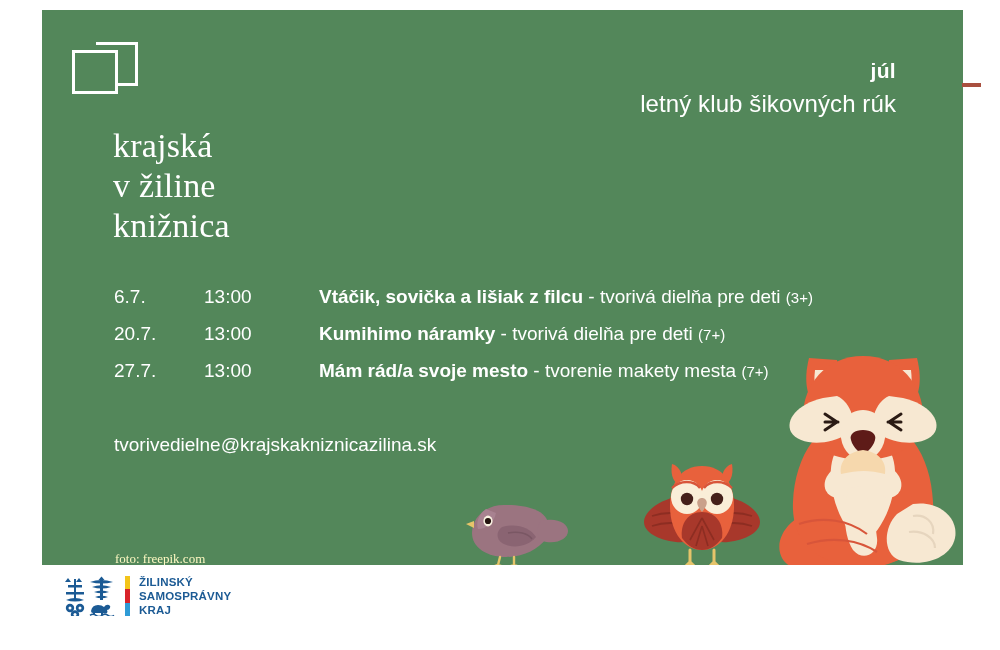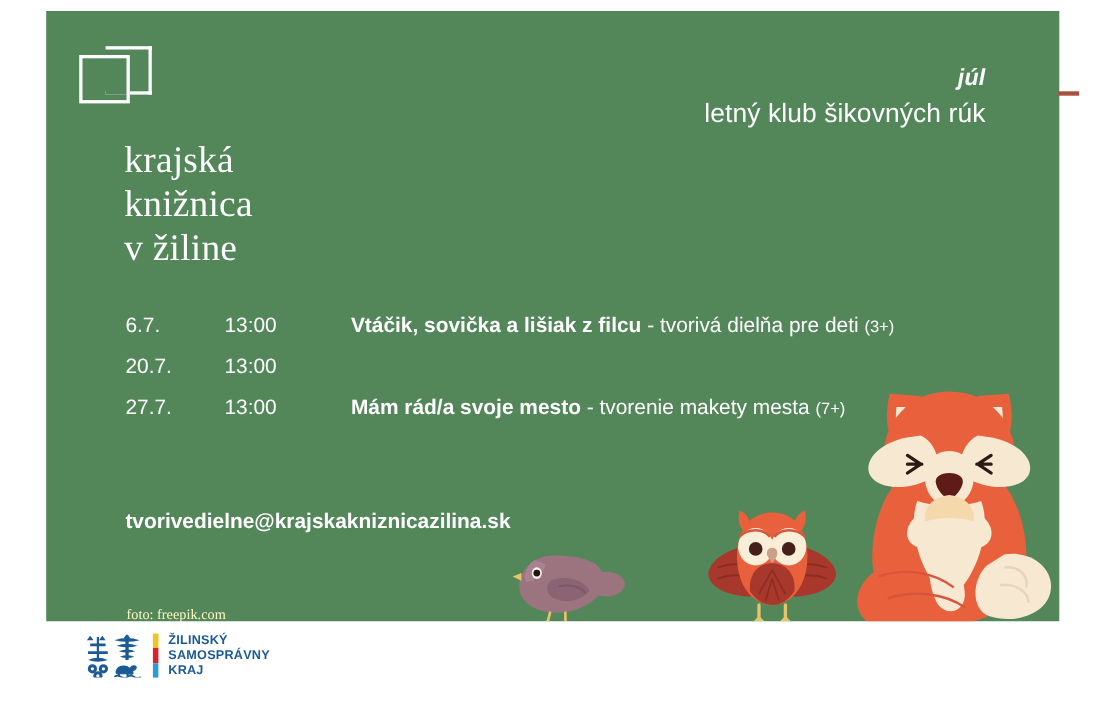--- a/index.html
+++ b/index.html
@@ -67,21 +67,20 @@
     position: absolute;
     right: 67px; top: 48px;
     text-align: right;
     color: #ffffff;
   }
   .month {
     font-size: 21px;
     font-weight: bold;
     line-height: 26px;
     letter-spacing: 0.3px;
-    font-style: italic;
   }
   .series {
     font-size: 24px;
     line-height: 28px;
     margin-top: 6px;
     letter-spacing: 0.1px;
   }
 
   
   .events {
@@ -105,21 +104,21 @@
   .ev-age { font-size: 15px; }
 
   
   .signup {
     position: absolute;
     left: 72px; top: 421px;
     color: #ffffff;
     font-size: 19px;
     line-height: 28px;
   }
-  .signup .mail { font-weight: bold; margin-top: 30px; }
+  .signup .mail { font-weight: normal; }
 
   
   .credit {
     position: absolute;
     left: 73px; top: 541px;
     font-family: "Liberation Serif", serif;
     font-size: 13px;
     color: #fef9c3;
     text-align: right;
   }
@@ -133,21 +132,21 @@
 
   
   .footer {
     position: absolute;
     left: 0; top: 565px;
     width: 1000px; height: 85px;
     background: #ffffff;
   }
   .zsk-logo {
     position: absolute;
-    left: 78px; top: 10px;
+    left: 64px; top: 10px;
     display: flex;
     align-items: center;
     gap: 9px;
   }
   .zsk-glyphs { width: 52px; height: 40px; }
   .zsk-bars { width: 5px; height: 40px; display: flex; flex-direction: column; }
   .zsk-bars i { display: block; flex: 1; }
   .zsk-text {
     font-family: "Liberation Sans", sans-serif;
     font-weight: bold;
@@ -261,39 +260,40 @@
     </div>
 
     <div class="brand">
       <div class="brand-mark">
         <span class="bm-b"></span>
         <span class="bm-cut"></span>
         <span class="bm-a"></span>
       </div>
       <div class="brand-name">
         <span>krajská</span>
+        <span>v žiline</span>
         <span>knižnica</span>
-        <span>v žiline</span>
       </div>
     </div>
 
     <div class="header-right">
       <div class="month">júl</div>
       <div class="series">letný klub šikovných rúk</div>
     </div>
 
     <div class="events">
       <div class="event-row">
         <span class="ev-date">6.7.</span>
         <span class="ev-time">13:00</span>
         <span class="ev-desc"><span class="ev-title">Vtáčik, sovička a lišiak z filcu</span><span class="ev-sub"> - tvorivá dielňa pre deti </span><span class="ev-age">(3+)</span></span>
       </div>
       <div class="event-row">
         <span class="ev-date">20.7.</span>
         <span class="ev-time">13:00</span>
+        <span class="ev-desc"><span class="ev-title">Kumihimo náramky </span><span class="ev-sub"> - tvorivá dielňa pre deti </span><span class="ev-age">(7+)</span></span>
       </div>
       <div class="event-row">
         <span class="ev-date">27.7.</span>
         <span class="ev-time">13:00</span>
         <span class="ev-desc"><span class="ev-title">Mám rád/a svoje mesto</span><span class="ev-sub"> - tvorenie makety mesta </span><span class="ev-age">(7+)</span></span>
       </div>
     </div>
 
     <div class="signup">
       <div class="mail">tvorivedielne@krajskakniznicazilina.sk</div>

